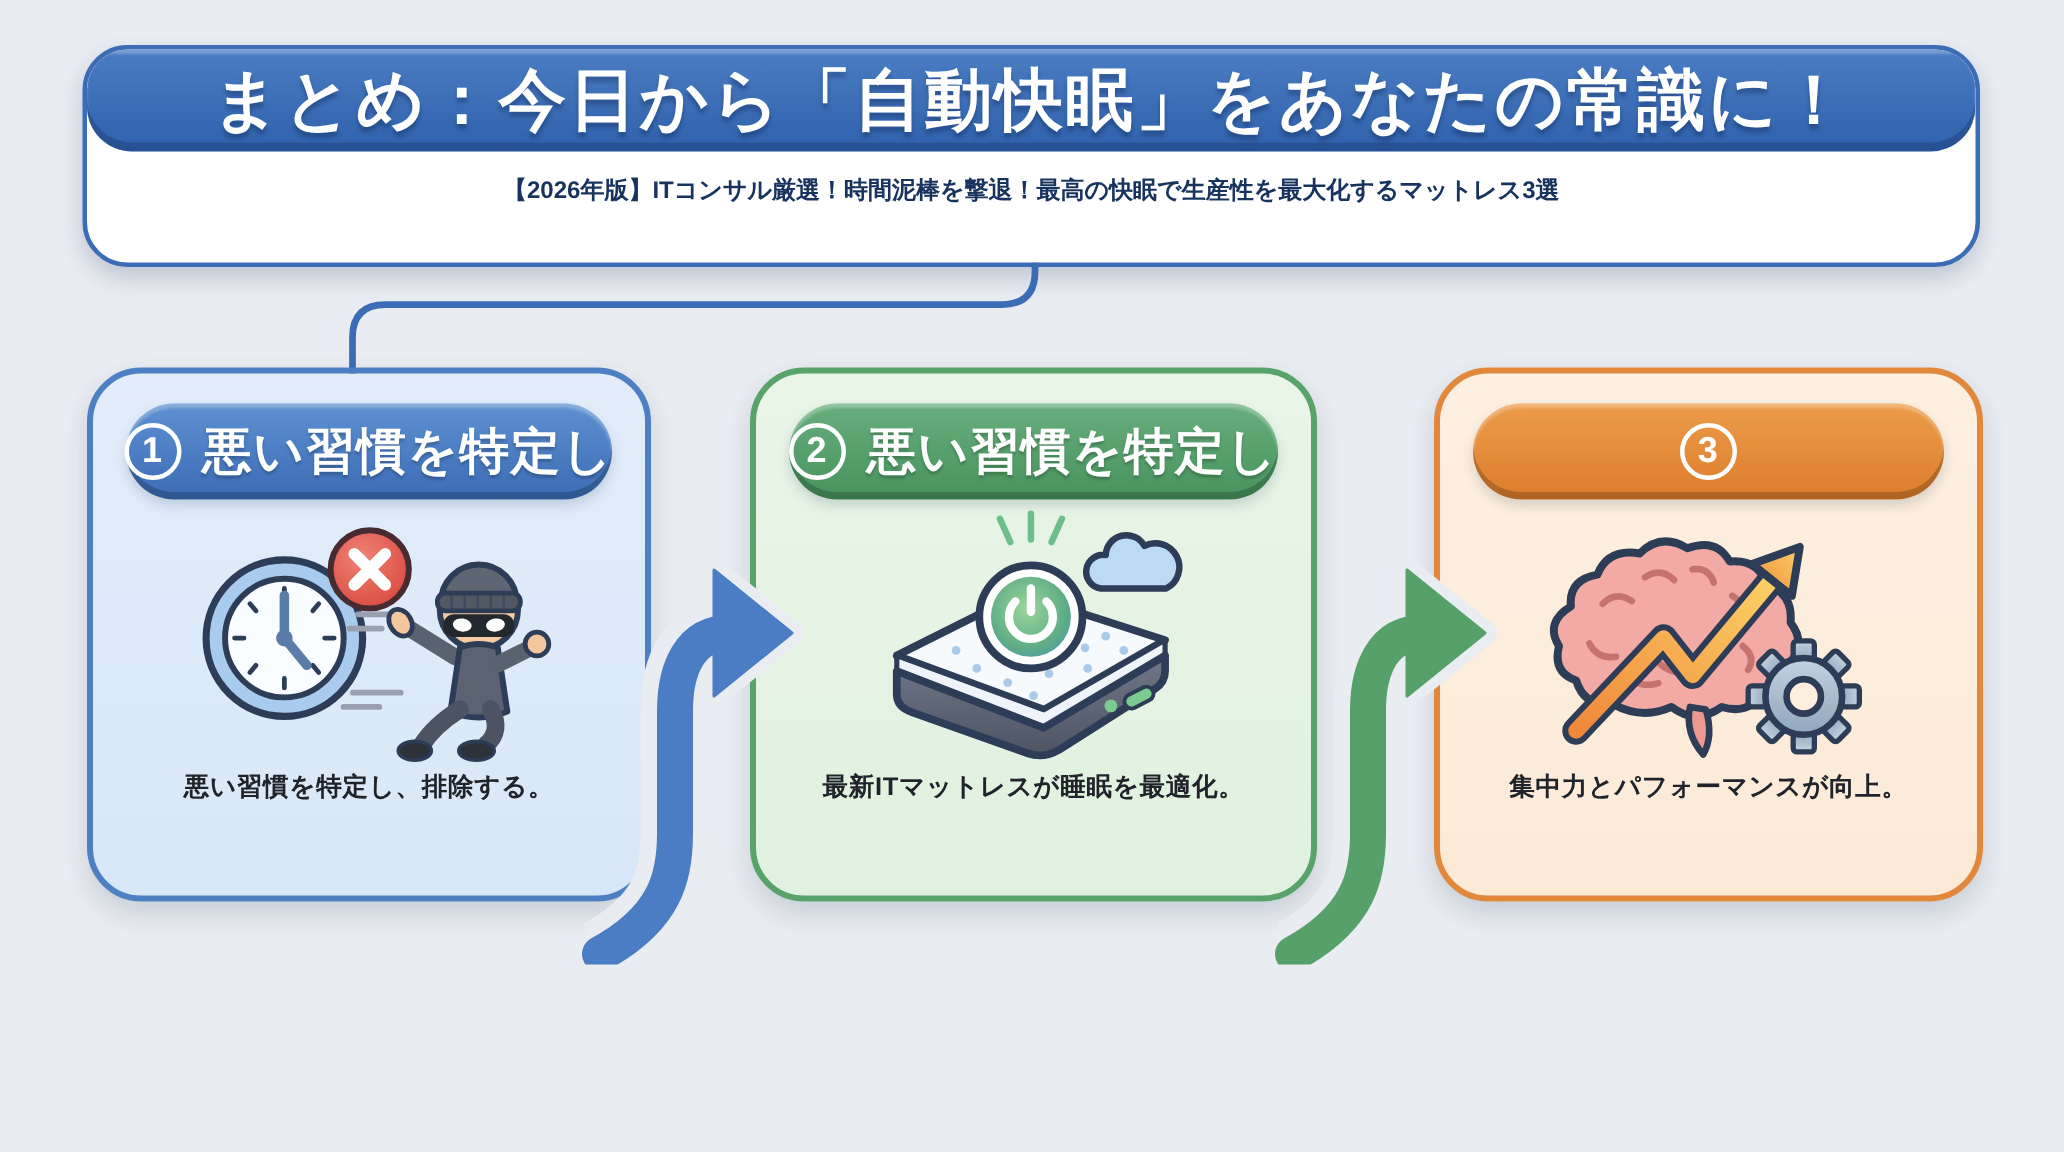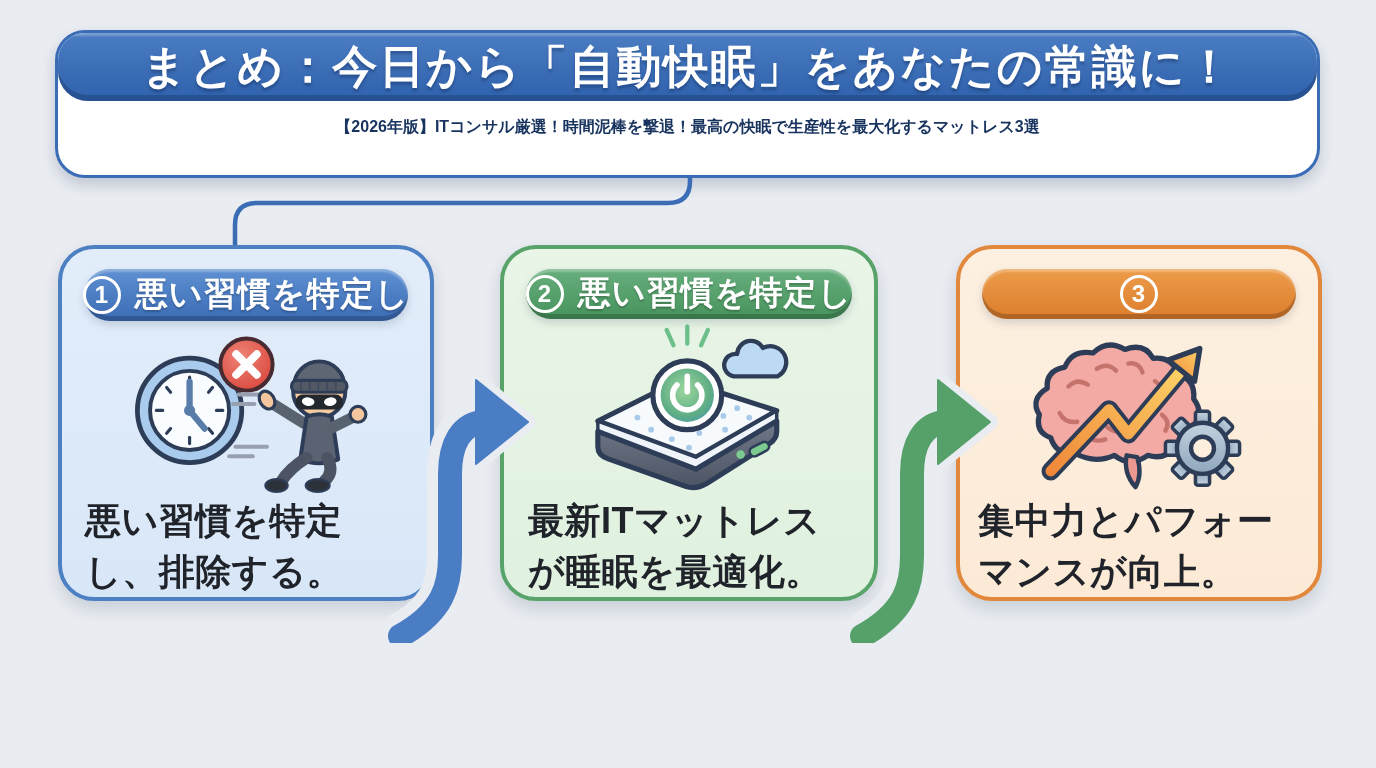--- a/index.html
+++ b/index.html
@@ -55,21 +55,21 @@
   .pill-1 { background:linear-gradient(180deg,#5e90d2,#3b6cb5); }
   .pill-2 { background:linear-gradient(180deg,#67ae7d,#47935c); }
   .pill-3 { background:linear-gradient(180deg,#ec9c49,#dc7d2d); }
   .num-circle {
     width:38px; height:38px; min-width:38px; border:3px solid #ffffff; border-radius:50%;
     display:flex; align-items:center; justify-content:center;
     font-size:24px; font-weight:800; text-shadow:none;
   }
   .illus { height:176px; display:flex; align-items:center; justify-content:center; margin-top:4px; }
   .card-body {
-    margin-top:0px; text-align:left; font-size:36px; font-weight:800;
+    margin-top:0px; text-align:right; font-size:17px; font-weight:800;
     color:#20242a; line-height:1.42; max-width:322px; letter-spacing:0.5px;
   }
 
   
   .flow-arrow { position:absolute; top:358px; }
   .flow-arrow.blue  { left:386px; }
   .flow-arrow.green { left:848px; }
 
   
   .banner {

